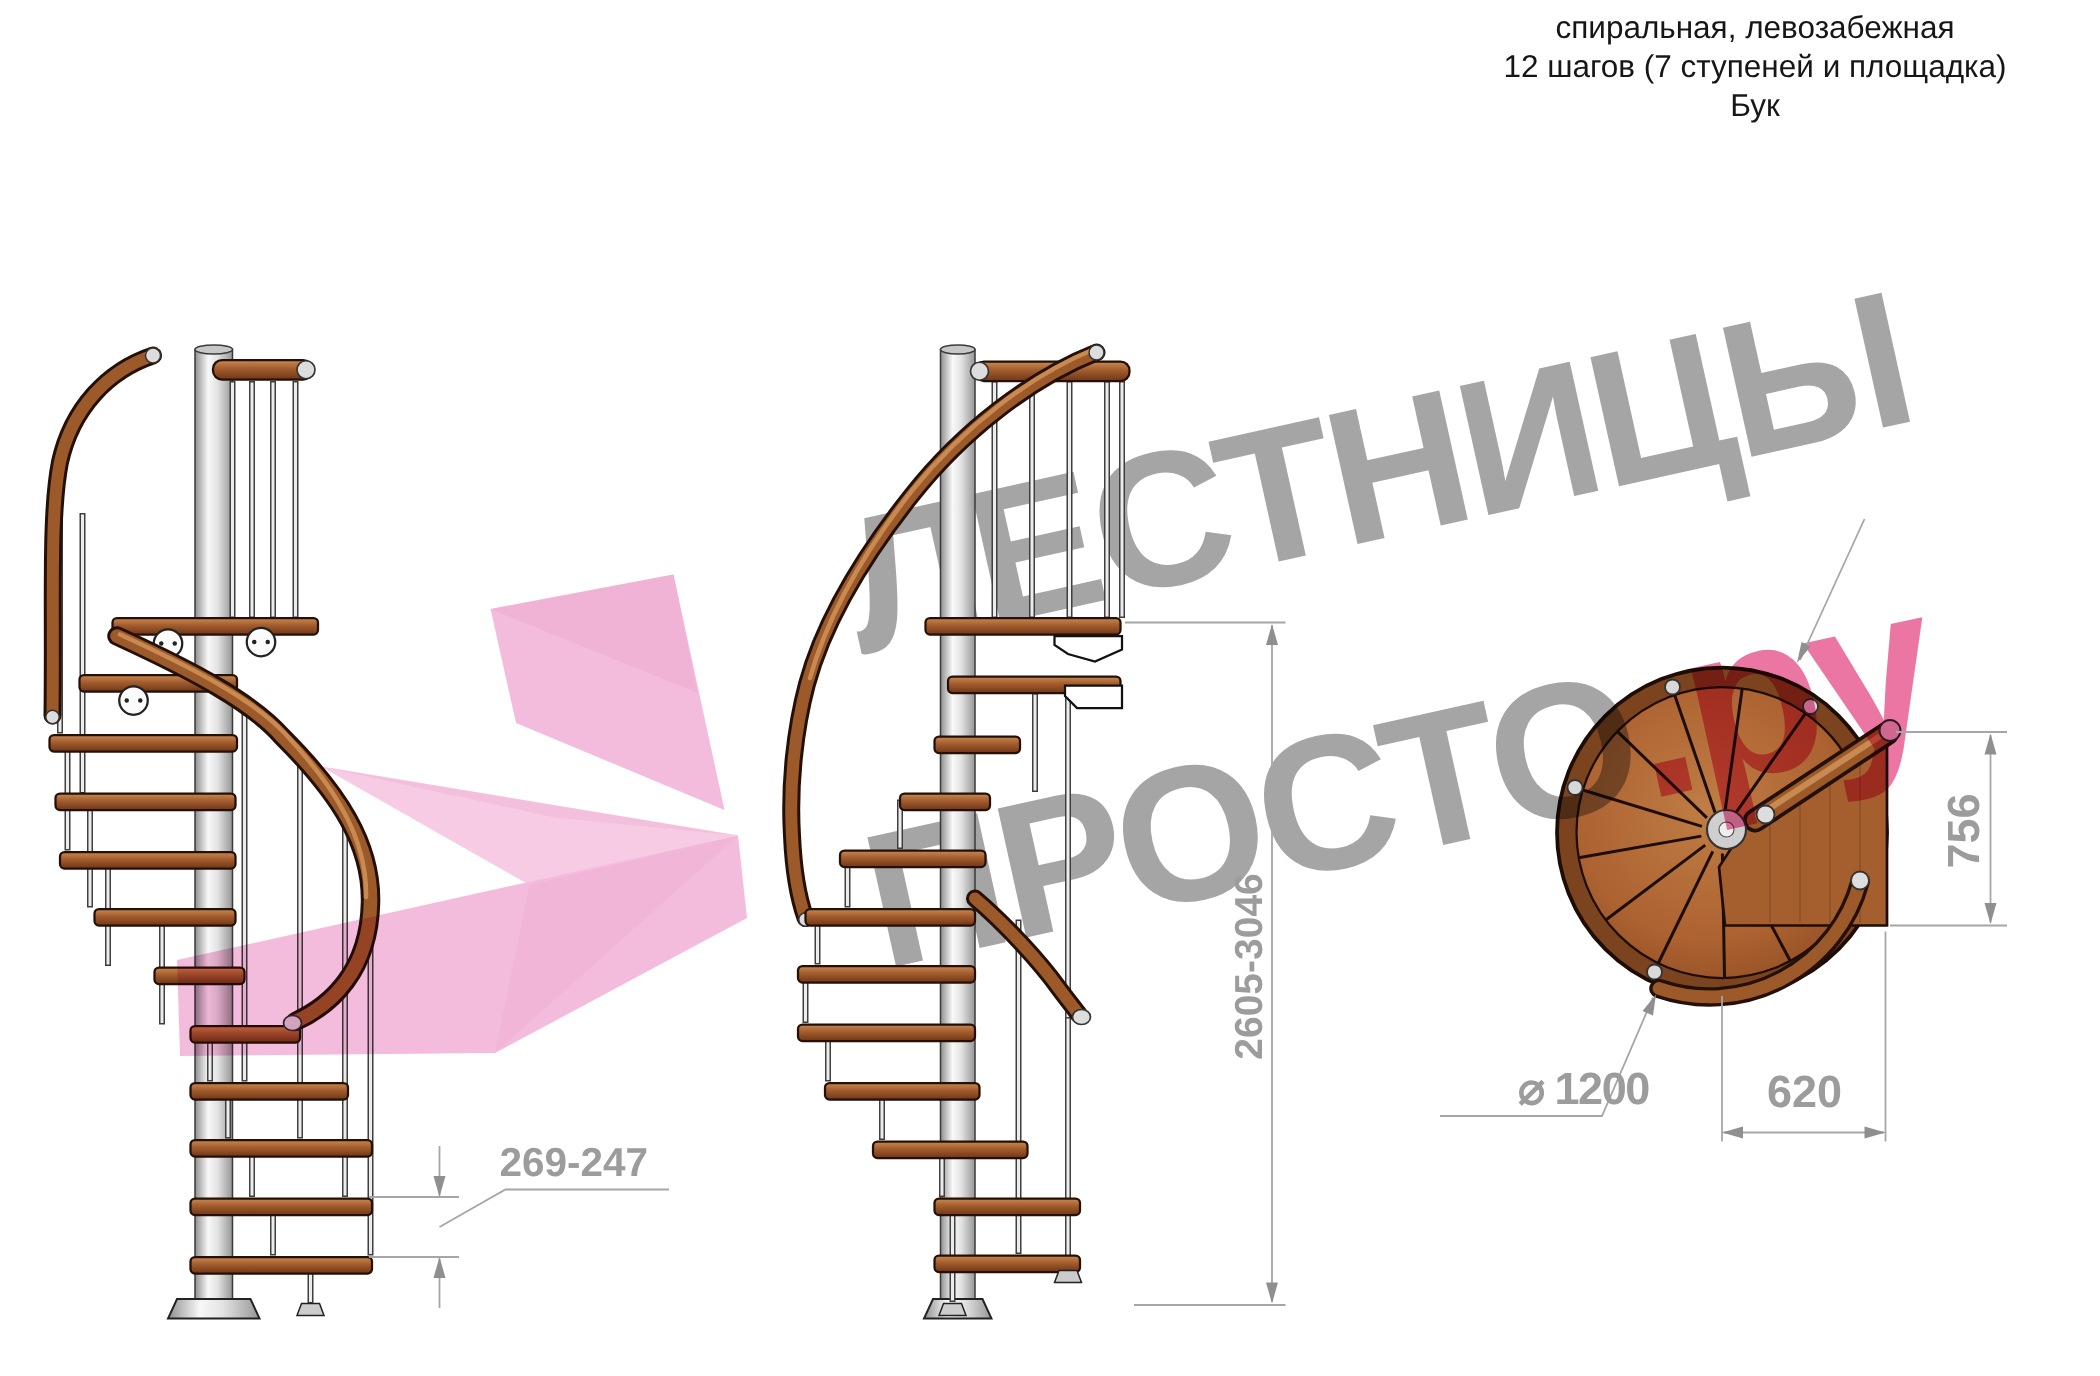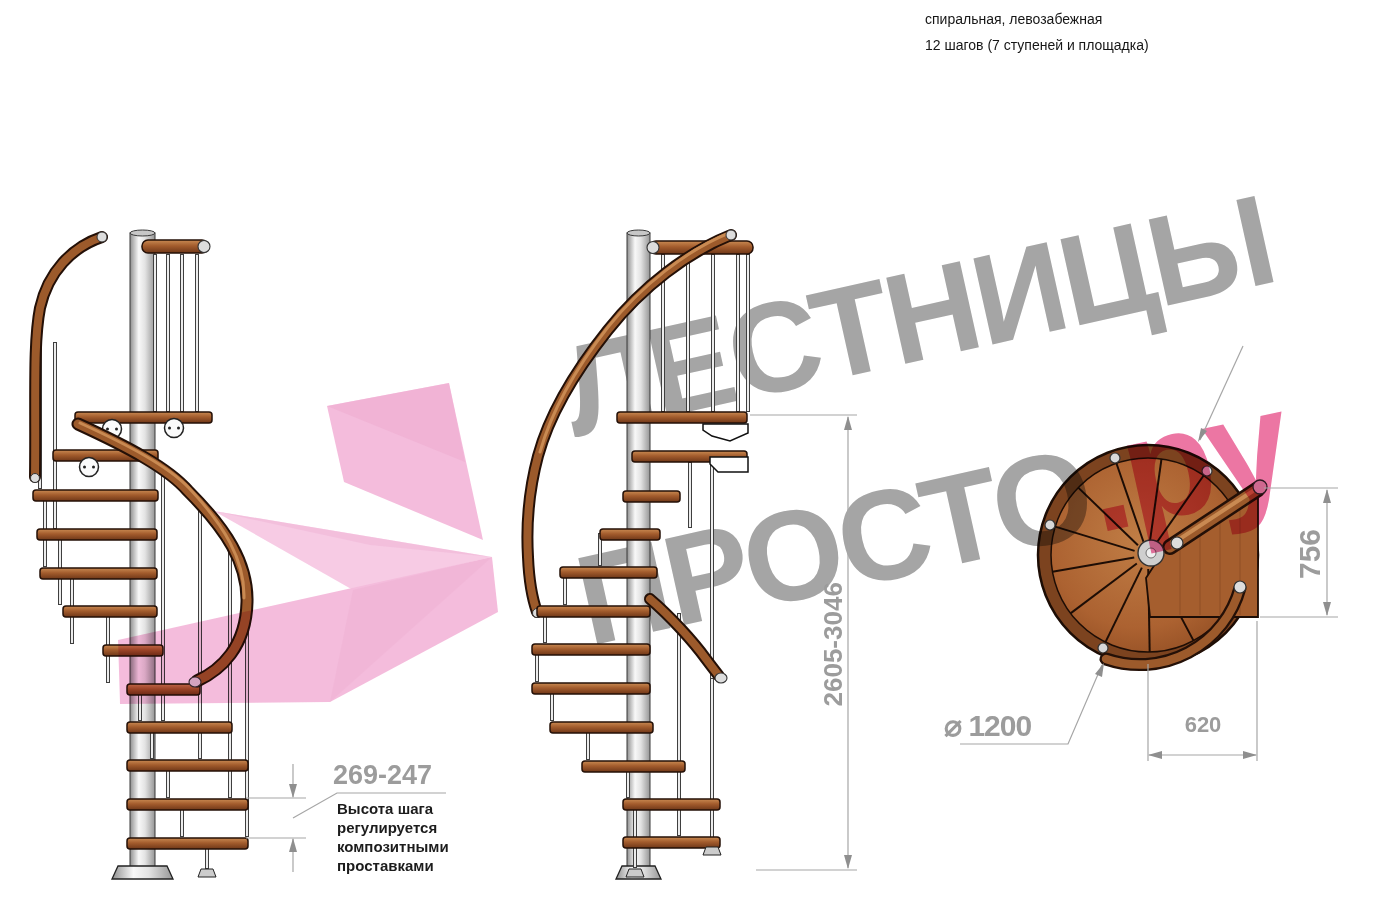--- a/index.html
+++ b/index.html
@@ -12,27 +12,27 @@
   .wm-line{position:absolute;font-weight:bold;text-align:center;white-space:nowrap;
            letter-spacing:-3px;line-height:1;}
   .wm1{left:537px;top:252px;width:760px;font-size:128px;transform:rotate(-12.5deg);}
   .wm2{left:536px;top:442px;width:790px;font-size:128px;transform:rotate(-12.5deg);}
   .wm-pink{font-size:150px;letter-spacing:-4px;}
   .layer-plan{z-index:1;}
   .layer-main{z-index:3;}
   .layer-arrow{z-index:4;mix-blend-mode:multiply;opacity:.88;}
   .labels{z-index:5;}
   
-  .hdr{position:absolute;right:15px;top:6px;width:460px;text-align:left;
-       font-size:14px;line-height:26px;color:#161616;}
+  .hdr{position:absolute;right:0;top:6px;width:460px;text-align:center;
+       font-size:21px;line-height:26px;color:#161616;}
   .dim{position:absolute;font-weight:bold;color:#9c9c9c;text-align:center;white-space:nowrap;}
   .dim-total{left:771px;top:629px;width:124px;font-size:26px;transform:rotate(-90deg);}
   .dim-756{left:1275px;top:537px;width:70px;font-size:30px;transform:rotate(-90deg);}
-  .dim-620{left:1158px;top:712px;width:90px;font-size:22px;text-align:center;}
-  .dim-diam{left:944px;top:708px;width:116px;font-size:30px;text-align:left;letter-spacing:-1px;}
+  .dim-620{left:1158px;top:712px;width:90px;font-size:30px;text-align:center;}
+  .dim-diam{left:1012px;top:708px;width:116px;font-size:30px;text-align:left;letter-spacing:-1px;}
   .dim-step{left:333px;top:760px;width:120px;font-size:27px;text-align:left;}
   .note{position:absolute;left:337px;top:799px;width:150px;font-size:15px;line-height:19px;
         font-weight:bold;color:#1c1c1c;white-space:pre-line;text-align:left;}
 </style>
 </head>
 <body>
 
 <div class="stage">
 
   <div class="layer layer-plan">
@@ -331,24 +331,21 @@
       <polygon points="118,640 492,557 498,612 330,702 120,704" fill="#f3b3d7"></polygon>
       <polygon points="353,590 492,557 330,702" fill="#eda6ce" opacity="0.5"></polygon>
     </g>
   </svg>
   </div>
 
   <div class="layer labels">
     <div class="hdr">
       <div>спиральная, левозабежная</div>
       <div>12 шагов (7 ступеней и площадка)</div>
+      <div>Бук</div>
     </div>
     <div class="dim dim-total">2605-3046</div>
     <div class="dim dim-756">756</div>
     <div class="dim dim-620">620</div>
     <div class="dim dim-diam">⌀ 1200</div>
     <div class="dim dim-step">269-247</div>
-    <div class="note">Высота шага
-регулируется
-композитными
-проставками</div>
   </div>
 </div>
 
 </body></html>

